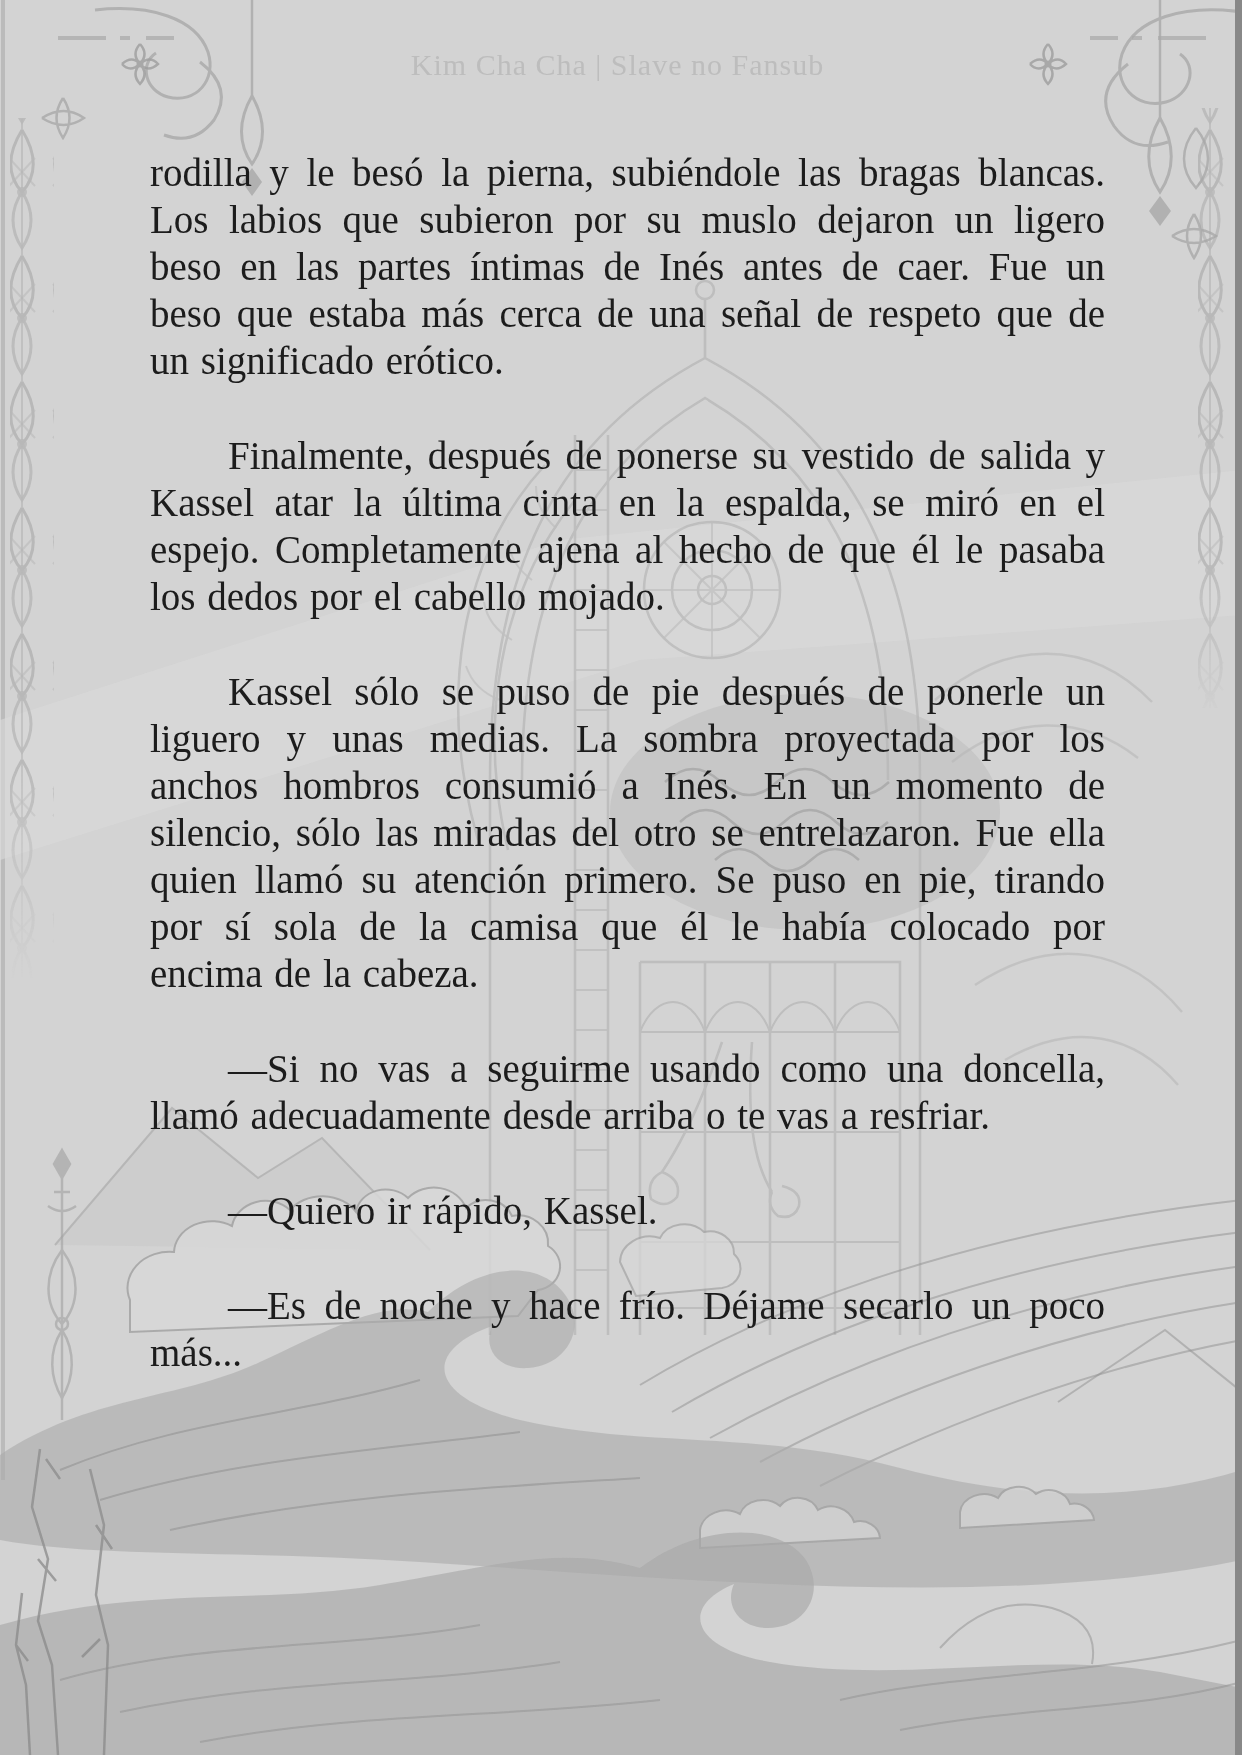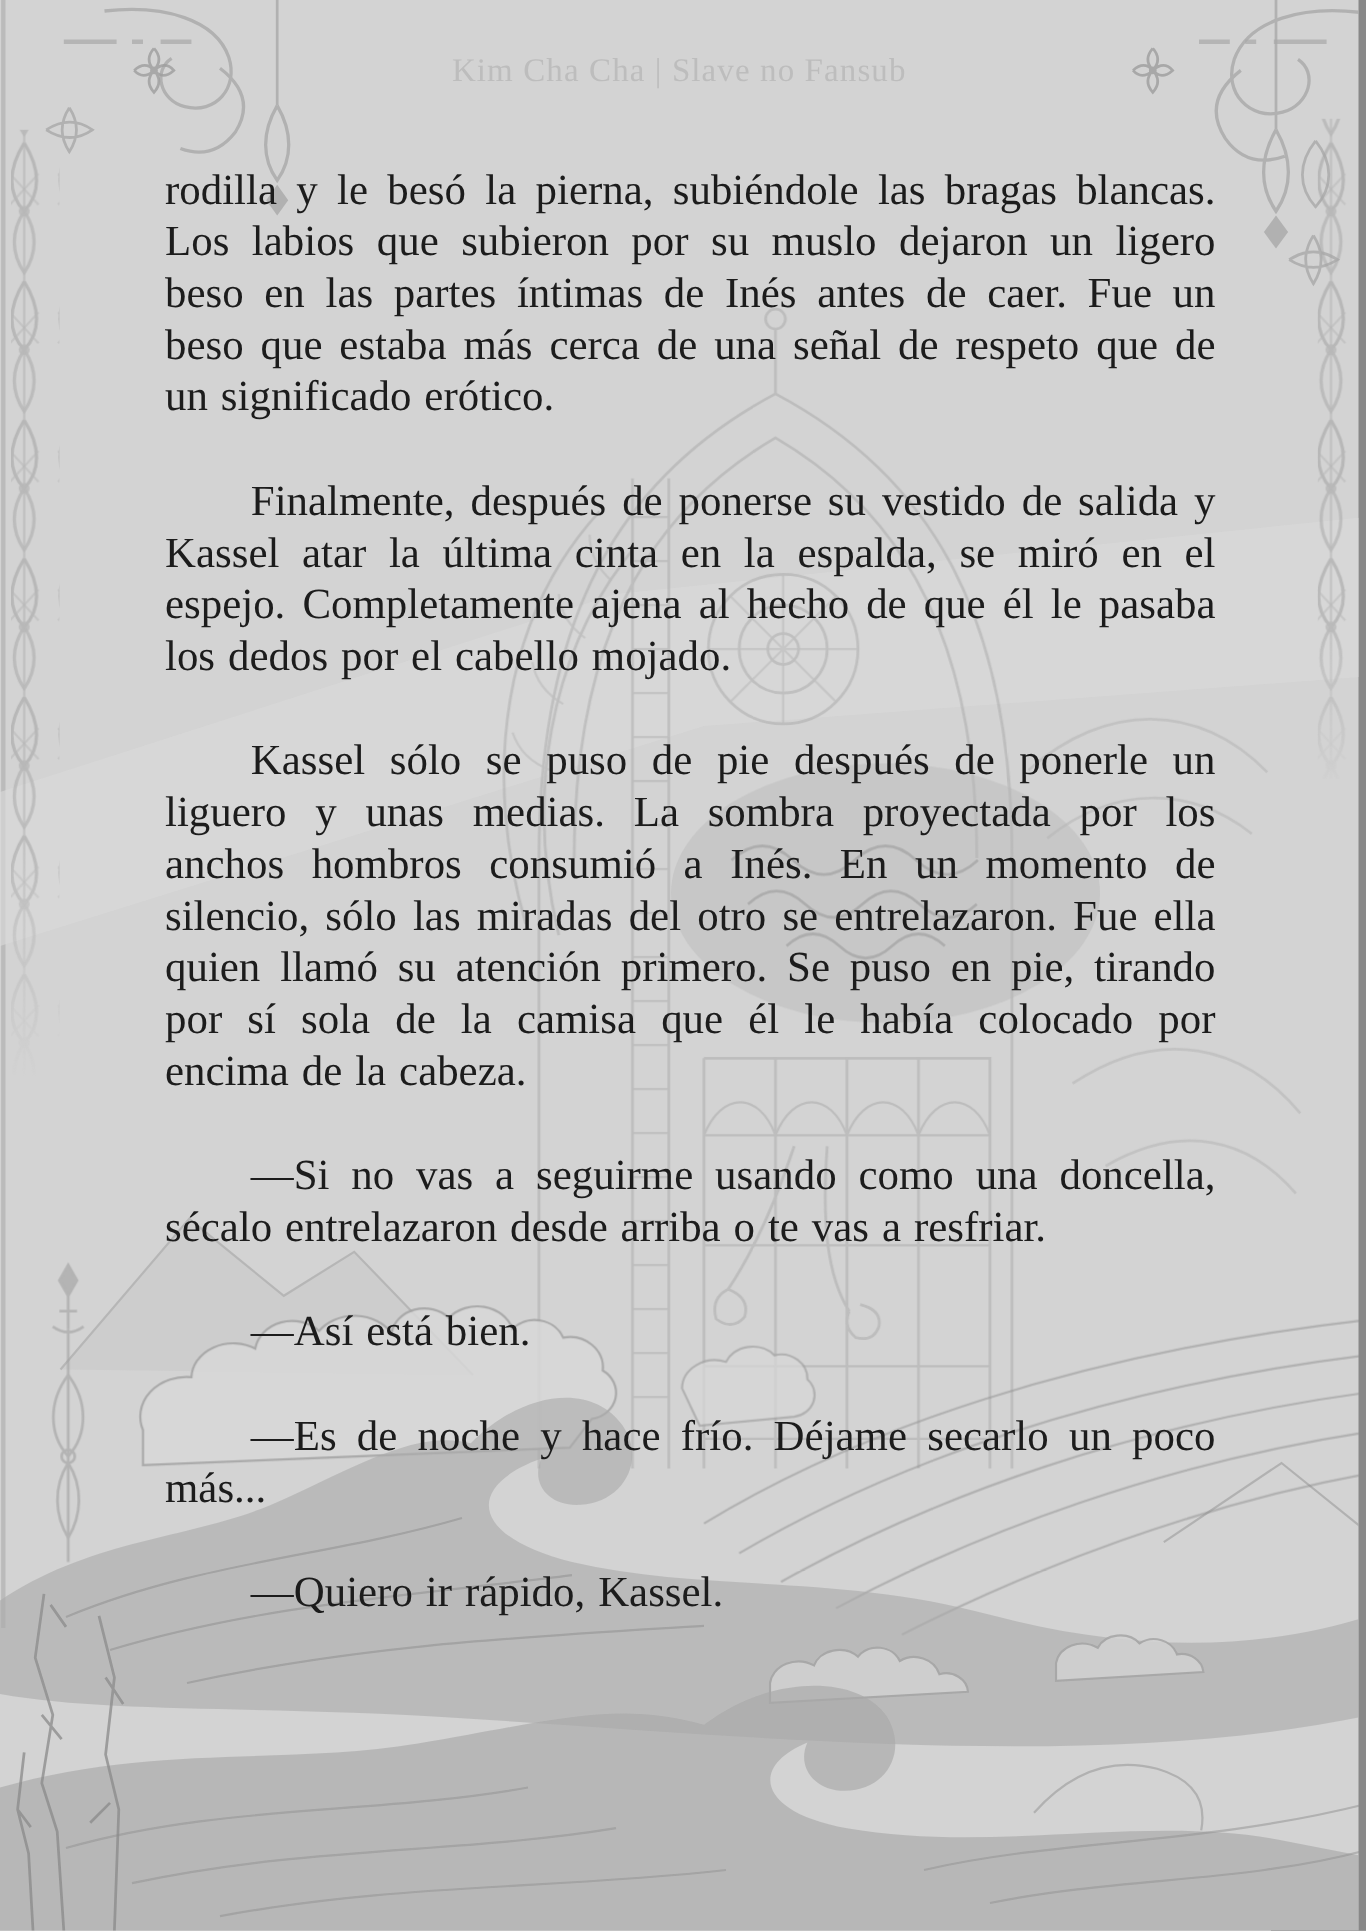--- a/index.html
+++ b/index.html
@@ -199,19 +199,18 @@
       <circle cx="140" cy="64" r="3.5" fill="#9e9e9e" stroke="none"></circle>
     </g>
   </svg>
 
   <div class="header">Kim Cha Cha | Slave no Fansub</div>
 
   <div class="text-block">
     <p>rodilla y le besó la pierna, subiéndole las bragas blancas. Los labios que subieron por su muslo dejaron un ligero beso en las partes íntimas de Inés antes de caer. Fue un beso que estaba más cerca de una señal de respeto que de un significado erótico.</p>
     <p class="indent">Finalmente, después de ponerse su vestido de salida y Kassel atar la última cinta en la espalda, se miró en el espejo. Completamente ajena al hecho de que él le pasaba los dedos por el cabello mojado.</p>
     <p class="indent">Kassel sólo se puso de pie después de ponerle un liguero y unas medias. La sombra proyectada por los anchos hombros consumió a Inés. En un momento de silencio, sólo las miradas del otro se entrelazaron. Fue ella quien llamó su atención primero. Se puso en pie, tirando por sí sola de la camisa que él le había colocado por encima de la cabeza.</p>
-    <p class="indent">—Si no vas a seguirme usando como una doncella, sécalo entrelazaron desde arriba o te vas a resfriar.</p>
-    <p class="indent">—Así está bien.</p>
+    <p class="indent">—Si no vas a seguirme usando como una doncella, llamó adecuadamente desde arriba o te vas a resfriar.</p>
+    <p class="indent">—Quiero ir rápido, Kassel.</p>
     <p class="indent">—Es de noche y hace frío. Déjame secarlo un poco más...</p>
-    <p class="indent">—Quiero ir rápido, Kassel.</p>
   </div>
 
 </div>
 
 </body></html>

